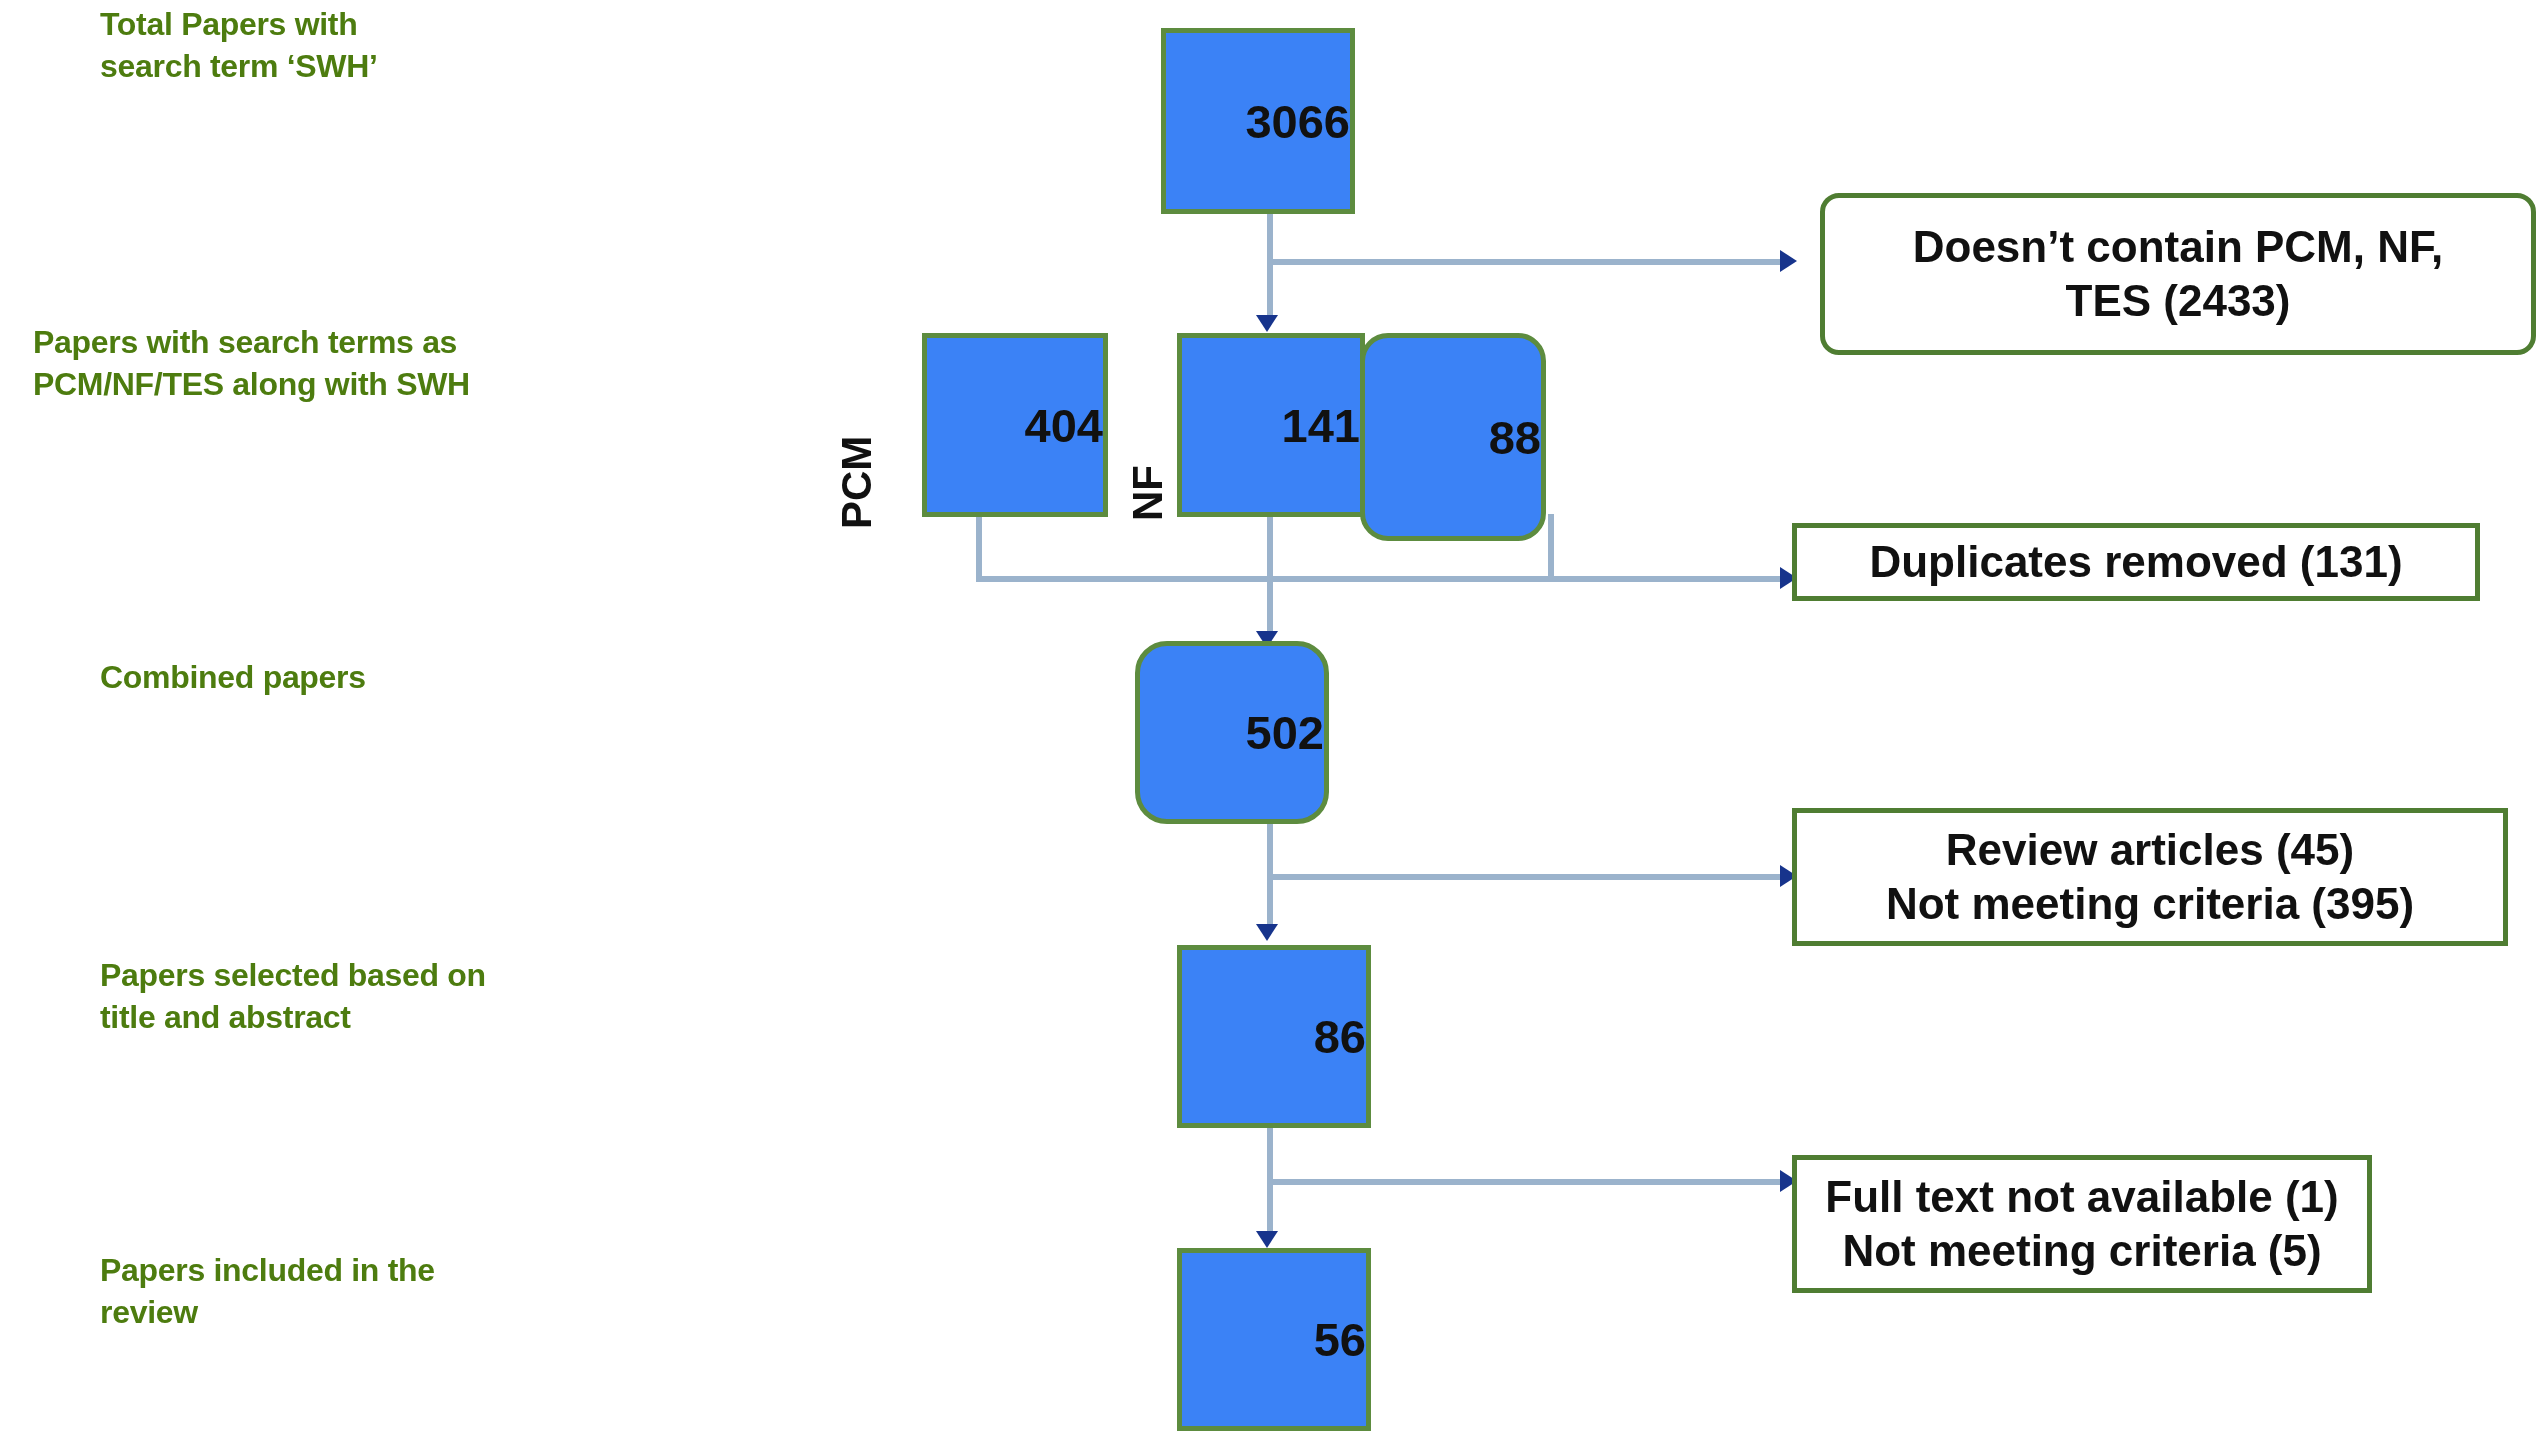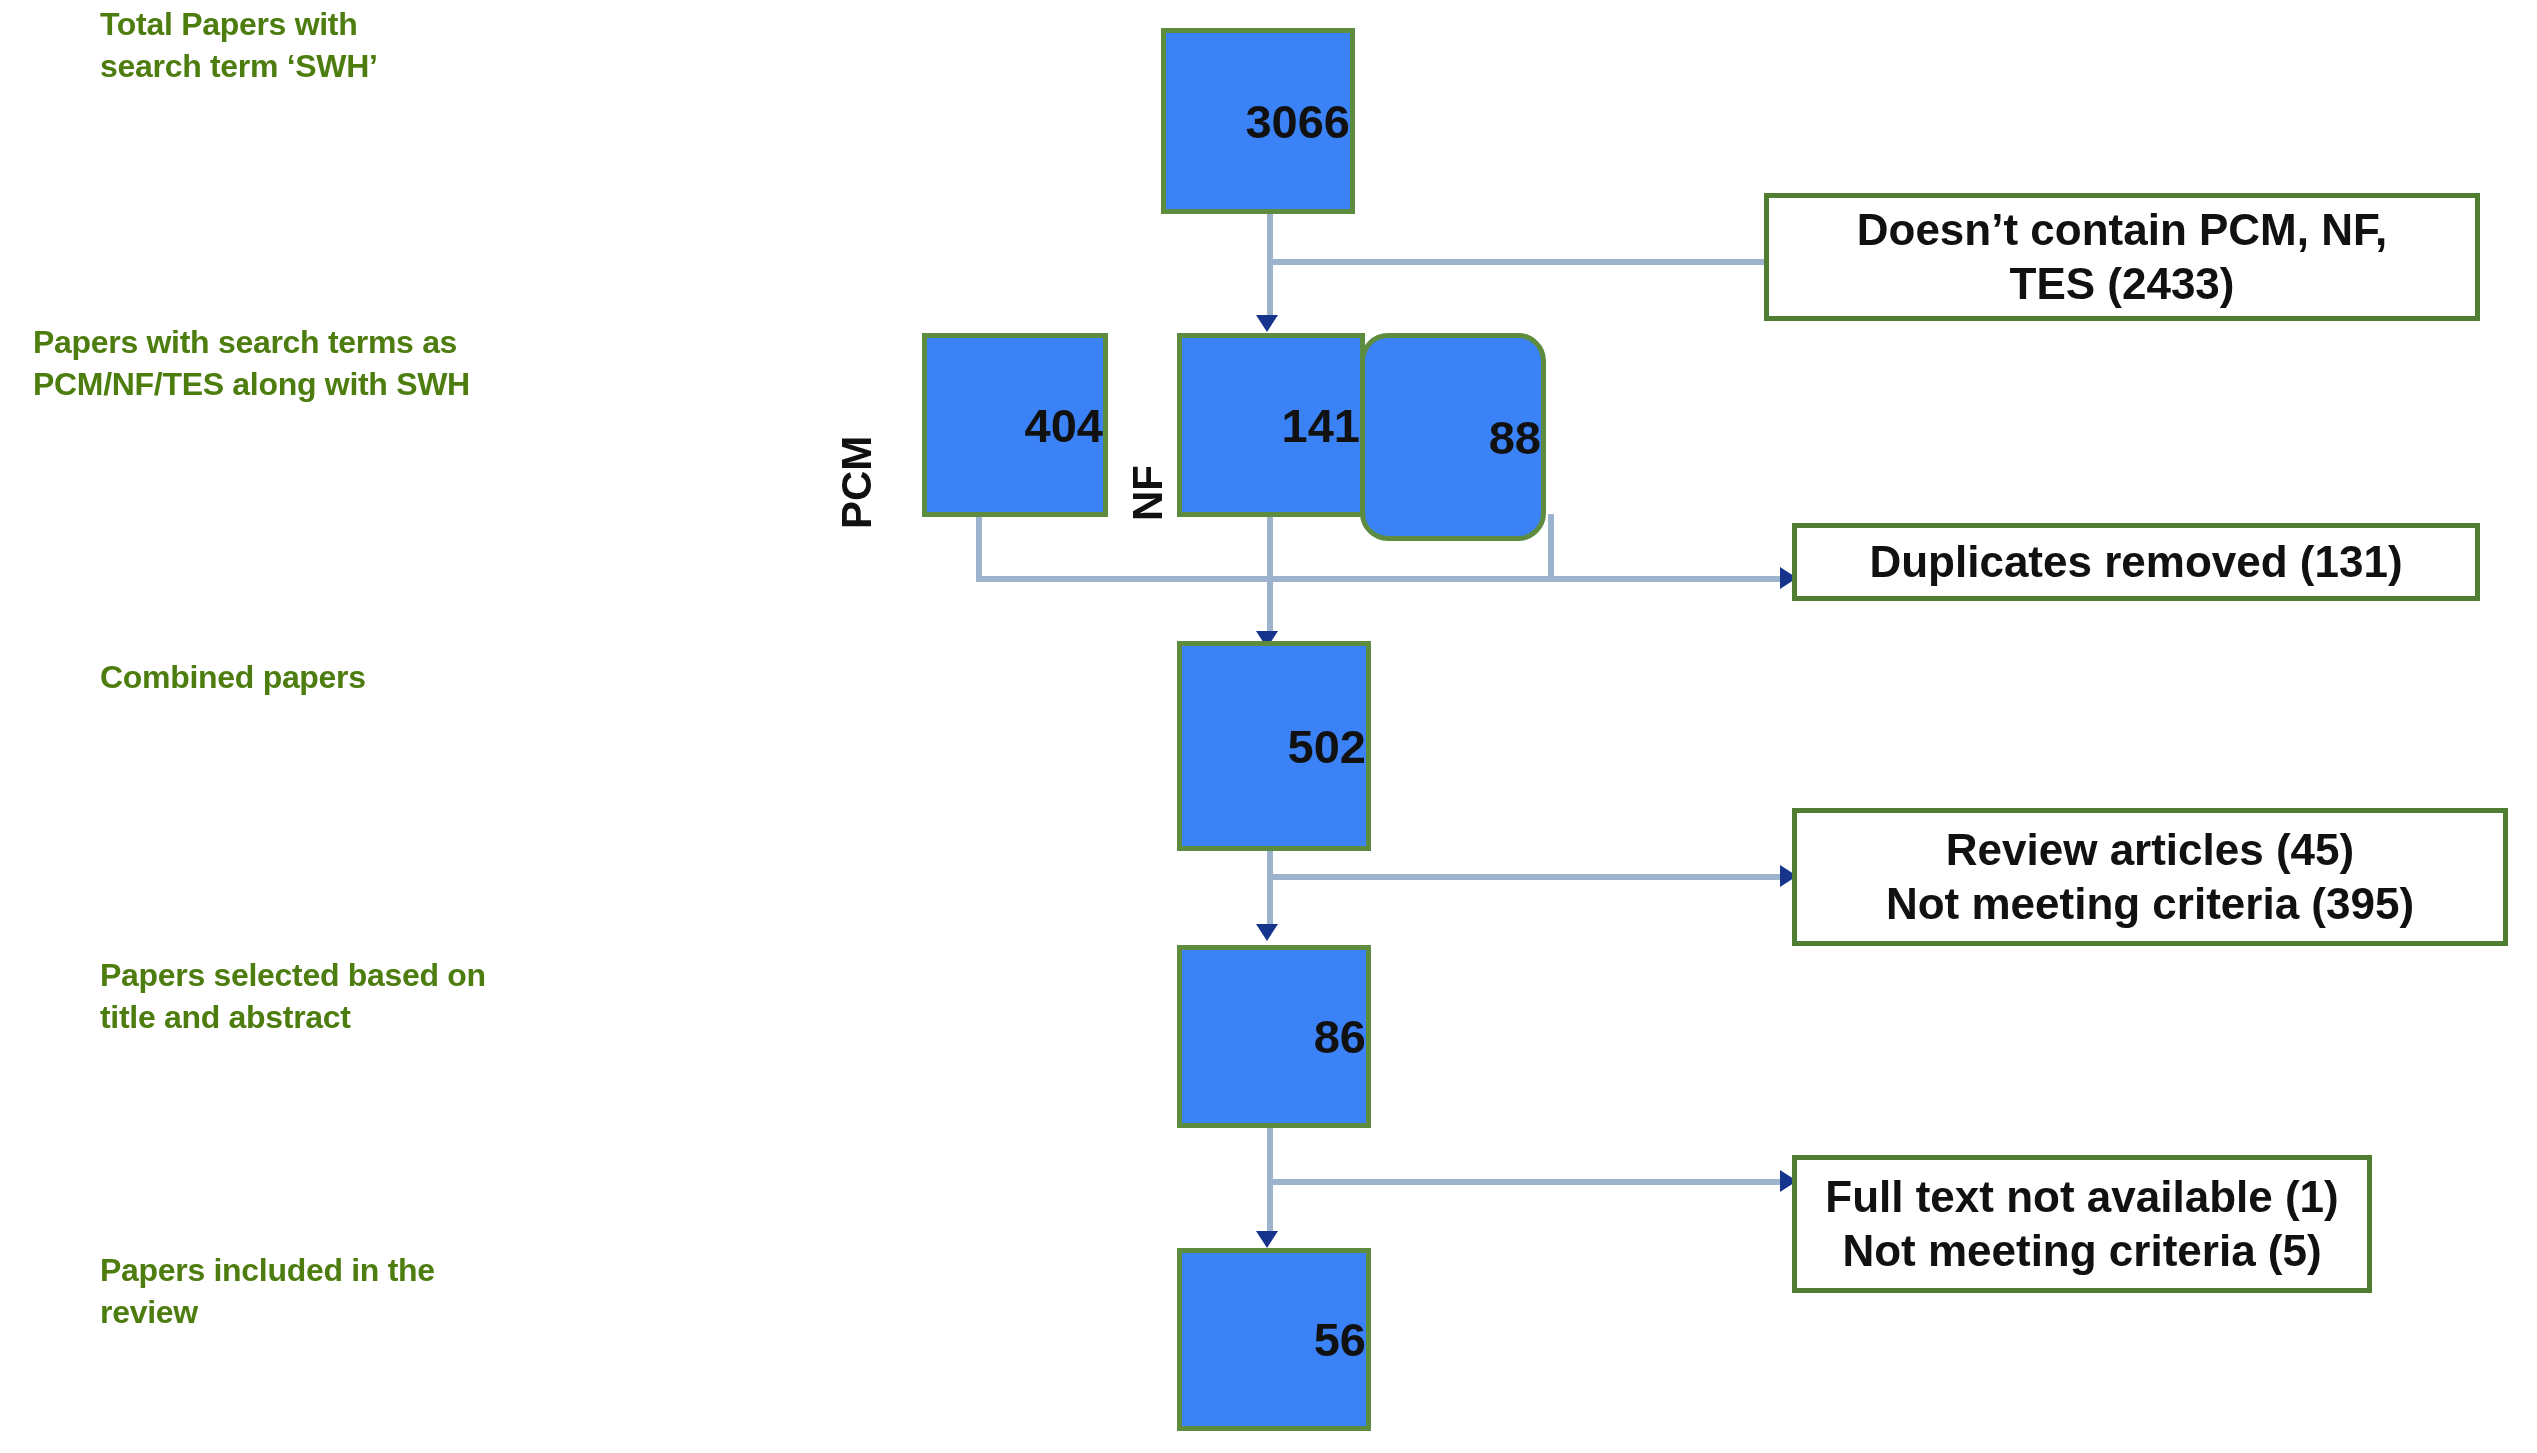--- a/index.html
+++ b/index.html
@@ -174,33 +174,33 @@
     <span class="count-text">141</span>
   </div>
 
   <div class="side-caption" style="left:1437px; top:487px;">
     <span>TES</span>
   </div>
   <div class="count-box" style="left:1360px; top:333px; width:186px; height:208px;border-radius:28px;">
     <span class="count-text">88</span>
   </div>
 
-  <div class="count-box" style="left:1177px; top:641px; width:194px; height:210px;">
+  <div class="count-box" style="left:1135px; top:641px; width:194px; height:183px;border-radius:32px;">
     <span class="count-text">502</span>
   </div>
 
   <div class="count-box" style="left:1177px; top:945px; width:194px; height:183px;">
     <span class="count-text">86</span>
   </div>
 
   <div class="count-box" style="left:1177px; top:1248px; width:194px; height:183px;">
     <span class="count-text">56</span>
   </div>
 
-  <div class="excl-box" style="left:1764px; top:193px; width:716px; height:128px;">
+  <div class="excl-box" style="left:1820px; top:193px; width:716px; height:162px;border-radius:19px;">
     <div class="excl-line">Doesn’t contain PCM, NF,</div>
     <div class="excl-line">TES (2433)</div>
   </div>
 
   <div class="excl-box" style="left:1792px; top:523px; width:688px; height:78px;">
     <div class="excl-line">Duplicates removed (131)</div>
   </div>
 
   <div class="excl-box" style="left:1792px; top:808px; width:716px; height:138px;">
     <div class="excl-line">Review articles (45)</div>

